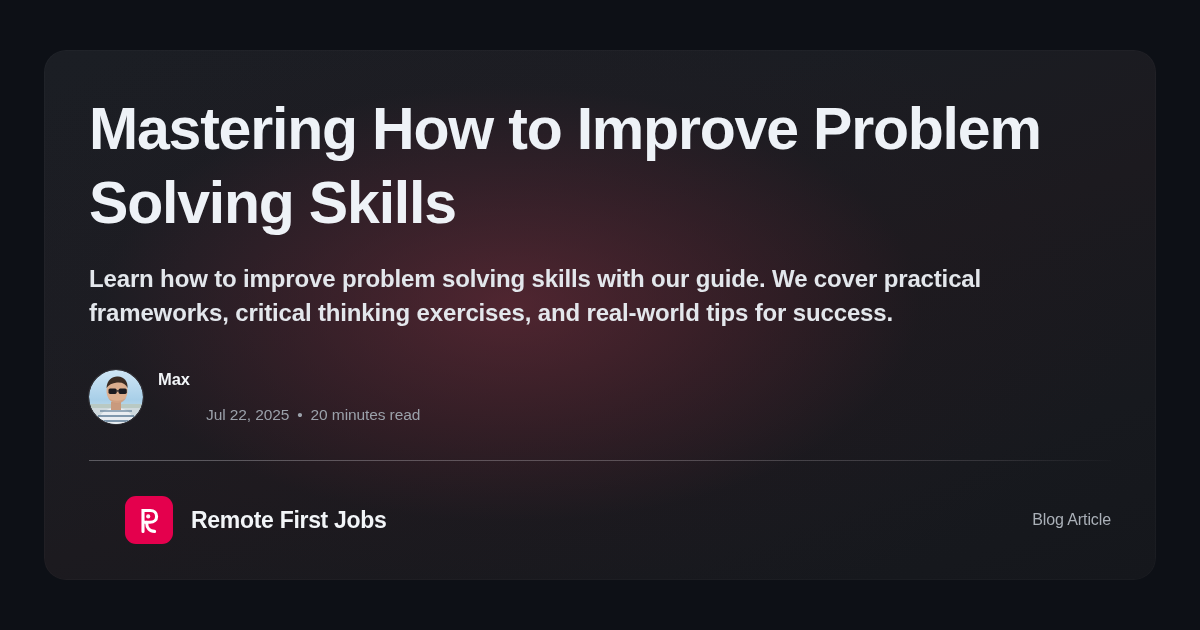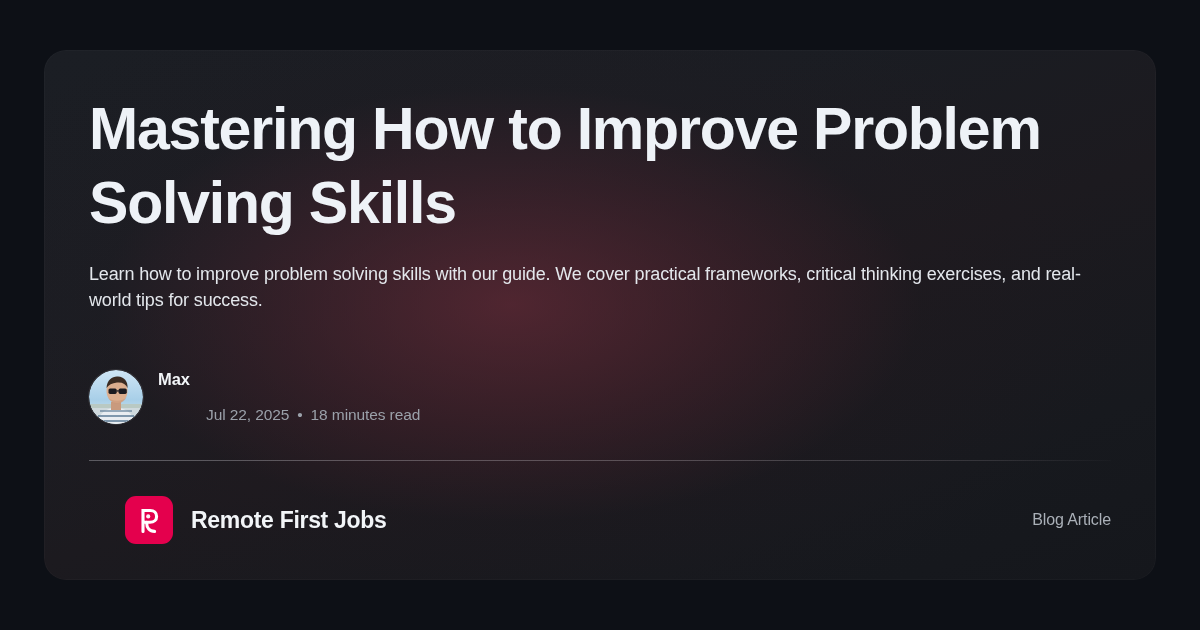--- a/index.html
+++ b/index.html
@@ -45,23 +45,23 @@
     line-height:1.26;
     font-weight:700;
     letter-spacing:-1.2px;
     color:#eef2f7;
   }
   
   #subtitle {
     position:absolute;
     left:0; top:212px;
     width:1010px;
-    font-size:18px;
+    font-size:24px;
     line-height:1.42;
-    font-weight:400;
+    font-weight:700;
     letter-spacing:-0.15px;
     color:#e3e7ec;
   }
   
   #author-block {
     position:absolute;
     left:0; top:320px;
     display:flex;
     align-items:center;
     gap:15px;
@@ -182,21 +182,21 @@
 
               <path d="M19 27 C22 32 34 32 37.5 27 C36 31 32 33.5 28 33.5 C24 33.5 20.6 31 19 27 Z" fill="#c89578" opacity="0.55"></path>
             </g>
           </svg>
         </div>
         <div class="author-text">
           <div id="author-name">Max</div>
           <div id="author-meta">
             <span>Jul 22, 2025</span>
             <span class="sep-dot">•</span>
-            <span>18 minutes read</span>
+            <span>20 minutes read</span>
           </div>
         </div>
       </div>
 
       <div id="divider"></div>
 
       <div id="footer">
         <div id="brand">
           <div id="brand-logo">
             <svg width="34" height="34" viewBox="0 0 34 34" xmlns="http://www.w3.org/2000/svg">

